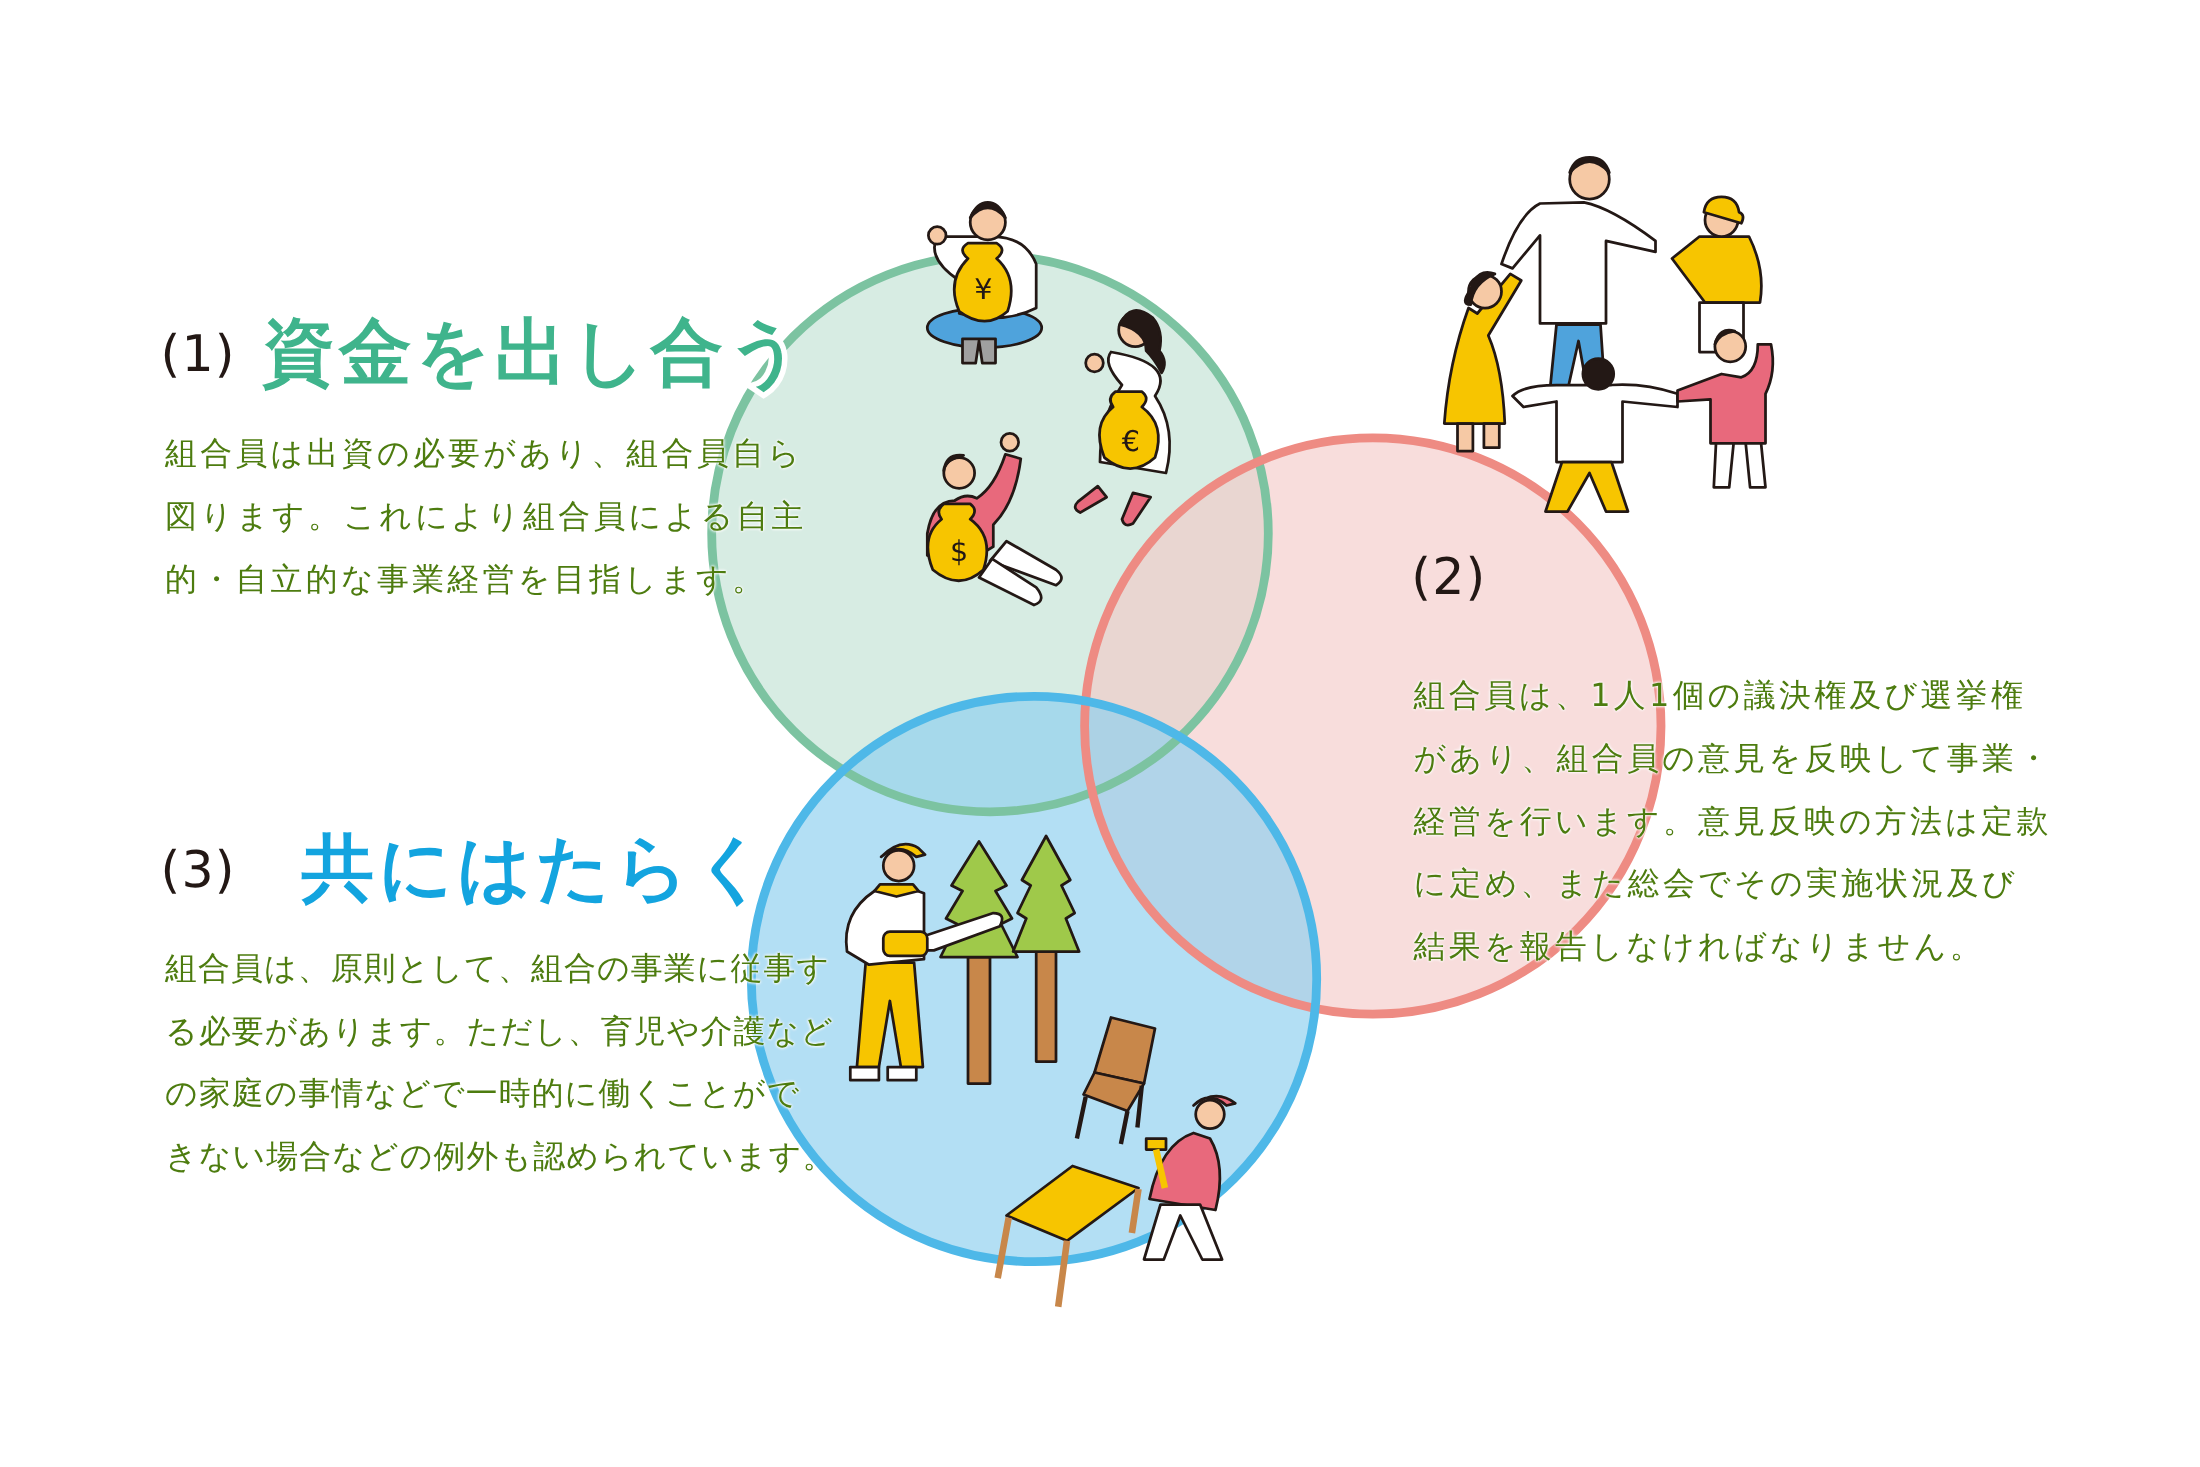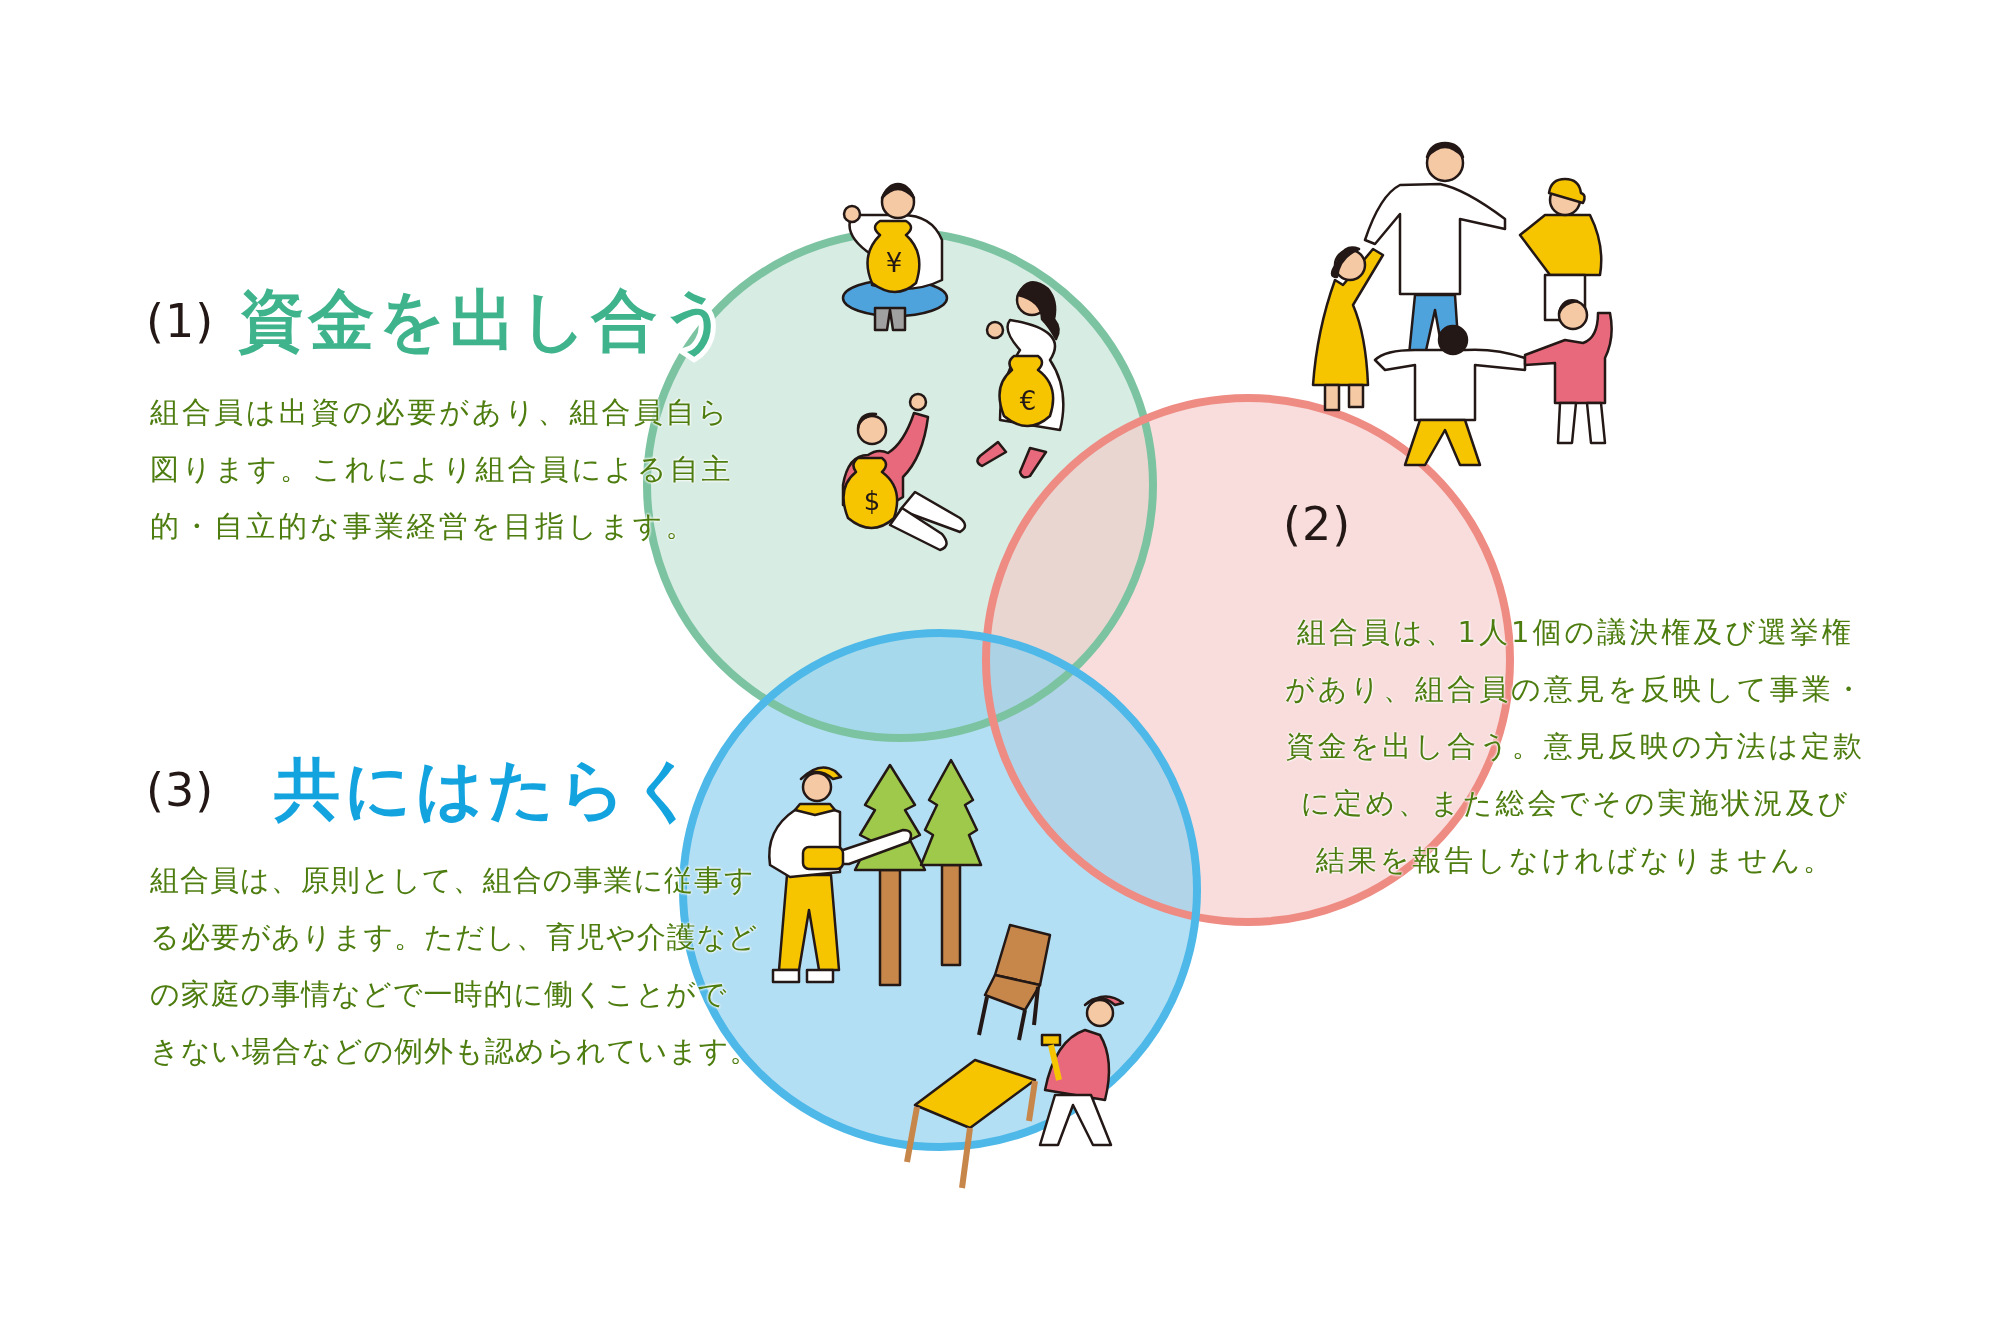--- a/index.html
+++ b/index.html
@@ -144,24 +144,24 @@
   </div>
   <p class="body-text" style="left:150px;top:384px;">
     <span>組合員は出資の必要があり、組合員自ら</span>
     <span>図ります。これにより組合員による自主</span>
     <span>的・自立的な事業経営を目指します。</span>
   </p>
 
   <div class="heading" style="left:1283px;top:497px;">
     <span class="num">(2)</span>
   </div>
-  <p class="body-text" style="left:1285px;top:604px;text-align:center;">
+  <p class="body-text" style="left:1285px;top:604px;">
     <span>組合員は、1人1個の議決権及び選挙権</span>
     <span>があり、組合員の意見を反映して事業・</span>
-    <span>資金を出し合う。意見反映の方法は定款</span>
+    <span>経営を行います。意見反映の方法は定款</span>
     <span>に定め、また総会でその実施状況及び</span>
     <span>結果を報告しなければなりません。</span>
   </p>
 
   <div class="heading" style="left:146px;top:745px;">
     <span class="num">(3)</span>
     <span class="title" style="color:#13a4df;margin-left:36px;">共にはたらく</span>
   </div>
   <p class="body-text" style="left:150px;top:852px;letter-spacing:1px;">
     <span>組合員は、原則として、組合の事業に従事す</span>

